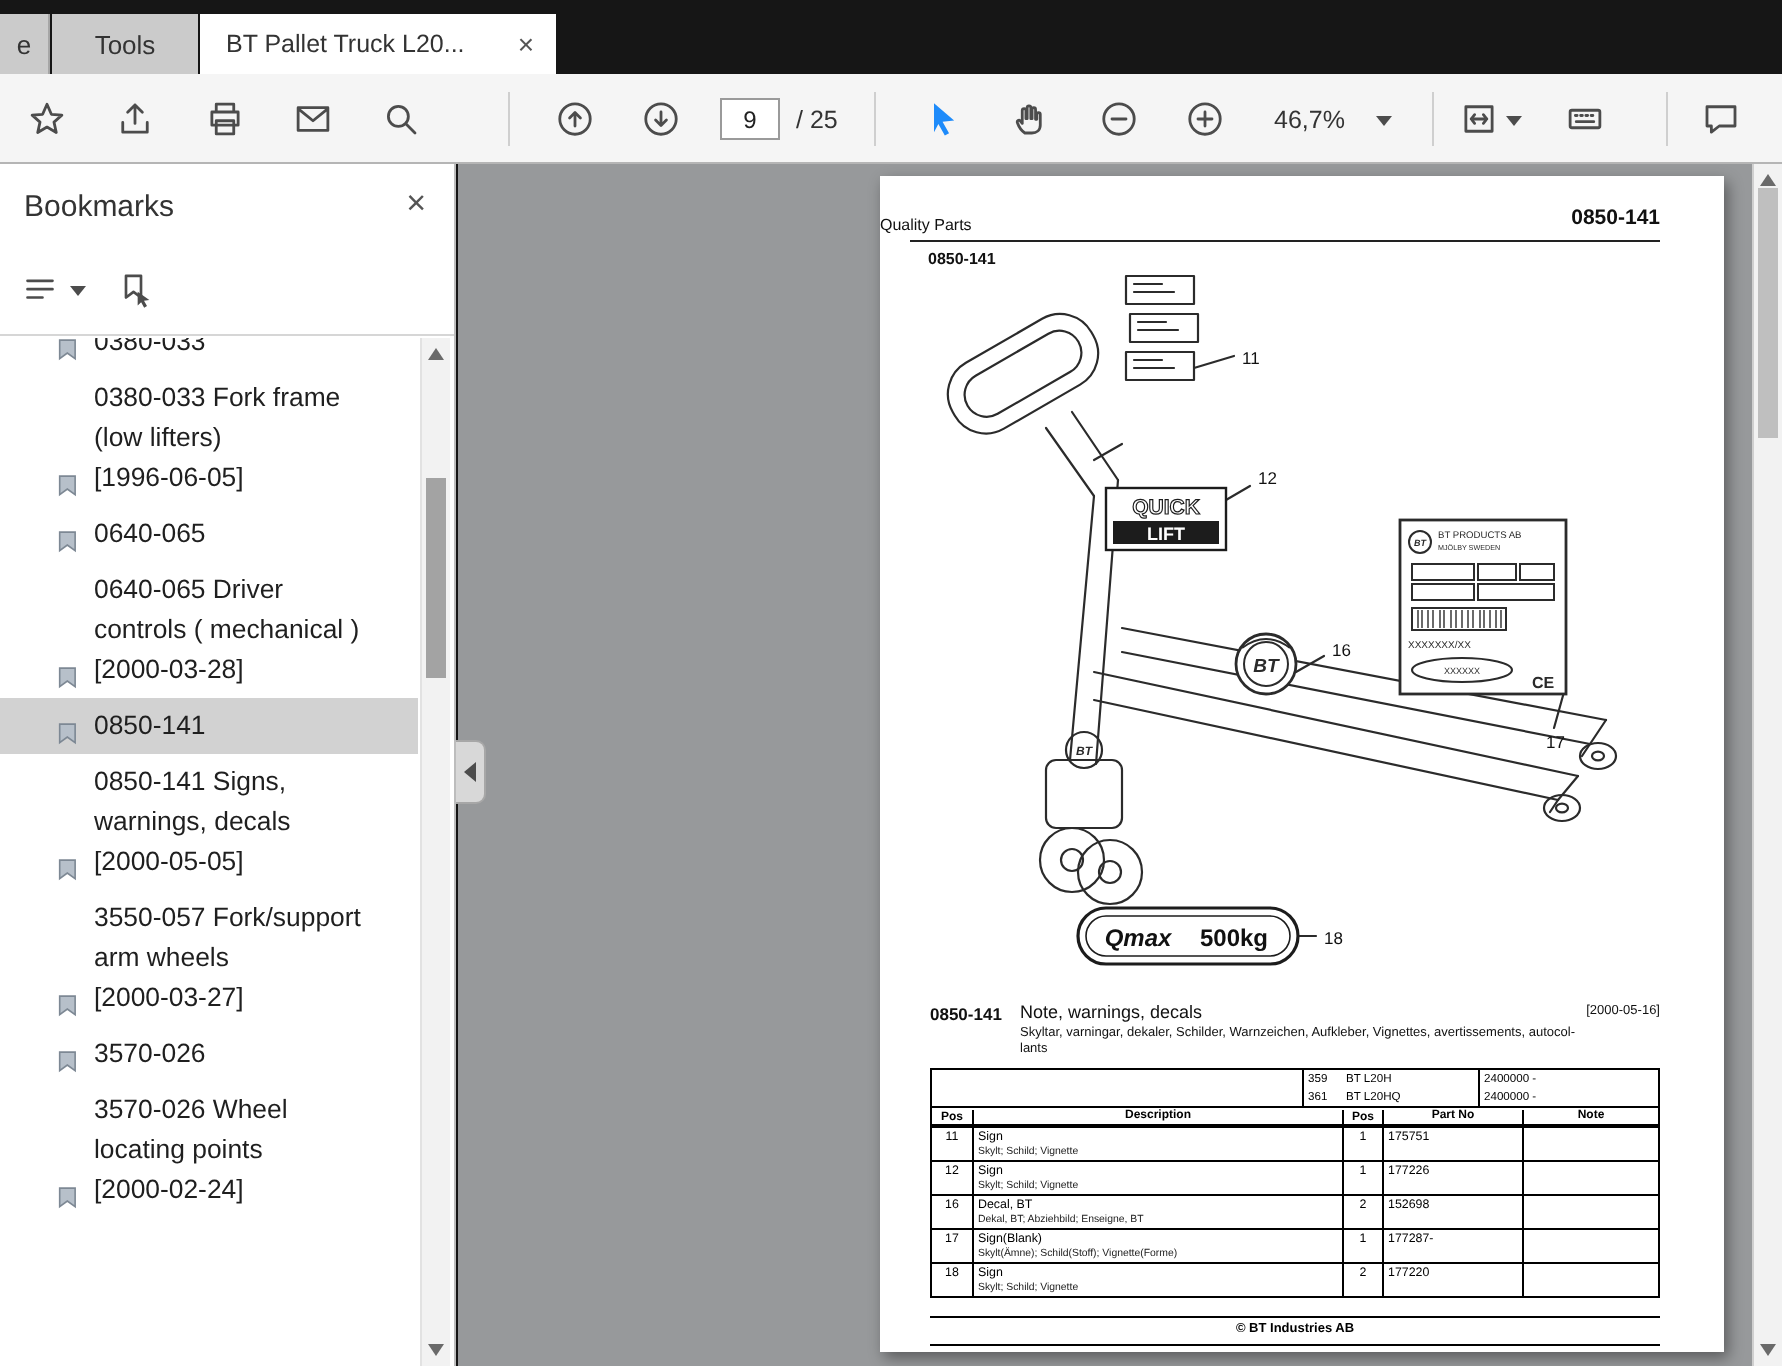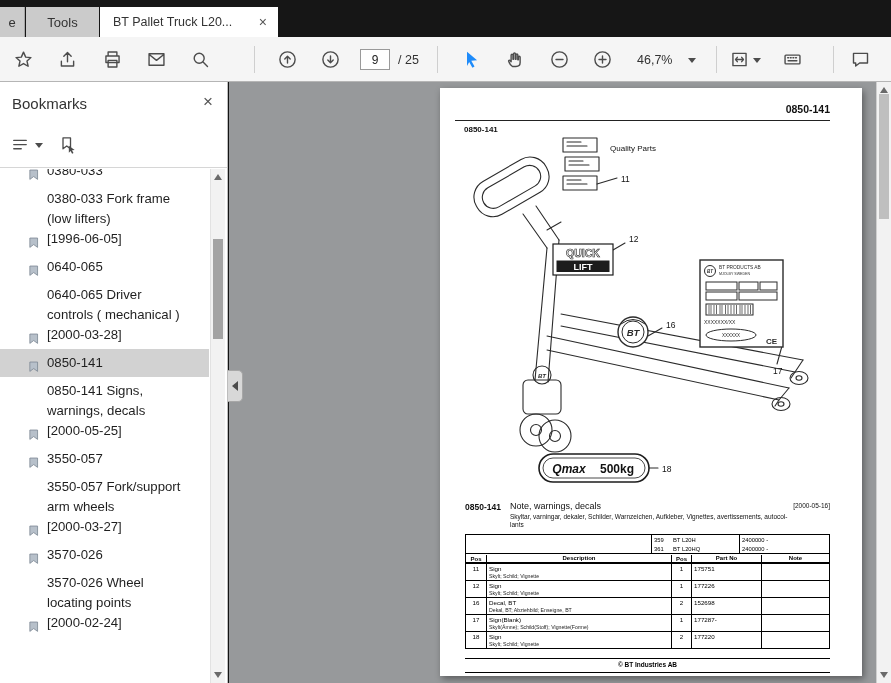--- a/index.html
+++ b/index.html
@@ -51,21 +51,21 @@
   .collapse-handle { position:absolute; left:228px; top:370px; width:15px; height:32px; background:#d8d8d8; border:1px solid #a7a7a7; border-left:none; border-radius:0 5px 5px 0; display:flex; align-items:center; justify-content:center; cursor:pointer; z-index:5; }
   .collapse-handle i { width:0; height:0; border-top:5px solid transparent; border-bottom:5px solid transparent; border-right:6px solid #4c4c4c; display:block; }
 
   
   .main { position:absolute; left:229px; top:82px; right:0; bottom:0; background:#97999b; }
   .vscroll { position:absolute; right:0; top:0; width:15px; bottom:0; background:#f2f2f2; border-left:1px solid #cfcfcf; }
   .vthumb { position:absolute; left:2px; right:2px; top:12px; height:125px; background:#bfbfbf; cursor:pointer; }
 
   .page { position:absolute; left:211px; top:6px; width:422px; height:588px; background:#fff; box-shadow:2px 3px 7px rgba(0,0,0,0.4); }
   .page * { cursor:default; }
-  .pg-hdr-center { position:absolute; top:20px; left:0; right:36px; text-align:center; font-size:8px; color:#111;margin-top:36px; }
+  .pg-hdr-center { position:absolute; top:20px; left:0; right:36px; text-align:left; font-size:8px; color:#111; }
   .pg-hdr-right { position:absolute; top:15px; right:32px; font-size:10.5px; font-weight:bold; color:#111; }
   .pg-rule { position:absolute; top:32px; left:15px; width:375px; border-top:1px solid #222; }
   .pg-docnum { position:absolute; top:37px; left:24px; font-size:8px; font-weight:bold; color:#111; }
   .drawing { position:absolute; top:44px; left:11px; width:400px; height:364px; }
   .co { font-size:8.5px; fill:#111; }
 
   .sec-num { position:absolute; top:414px; left:25px; font-size:8.5px; font-weight:bold; color:#111; }
   .sec-title { position:absolute; top:413px; left:70px; font-size:9px; color:#111; }
   .sec-date { position:absolute; top:414px; right:32px; font-size:6.5px; color:#111; }
   .sec-sub { position:absolute; top:425px; left:70px; width:322px; font-size:6.5px; line-height:7.5px; color:#111; white-space:pre-line; }
@@ -274,29 +274,21 @@
         <span class="bm-label">0850-141</span>
       </div>
     <div class="bm-item">
         <span class="bm-ic">
           <svg viewBox="0 0 16 16">
             <path d="M3.5 2.5h9.5v11.5L8.2 10.5 3.5 14z" fill="#b7c0ca" stroke="#7d8894"></path>
           </svg>
         </span>
         <span class="bm-label">0850-141 Signs,
 warnings, decals
-[2000-05-25]</span>
-      </div>
-    <div class="bm-item">
-        <span class="bm-ic">
-          <svg viewBox="0 0 16 16">
-            <path d="M3.5 2.5h9.5v11.5L8.2 10.5 3.5 14z" fill="#b7c0ca" stroke="#7d8894"></path>
-          </svg>
-        </span>
-        <span class="bm-label">3550-057</span>
+[2000-05-05]</span>
       </div>
     <div class="bm-item">
         <span class="bm-ic">
           <svg viewBox="0 0 16 16">
             <path d="M3.5 2.5h9.5v11.5L8.2 10.5 3.5 14z" fill="#b7c0ca" stroke="#7d8894"></path>
           </svg>
         </span>
         <span class="bm-label">3550-057 Fork/support
 arm wheels
 [2000-03-27]</span>

